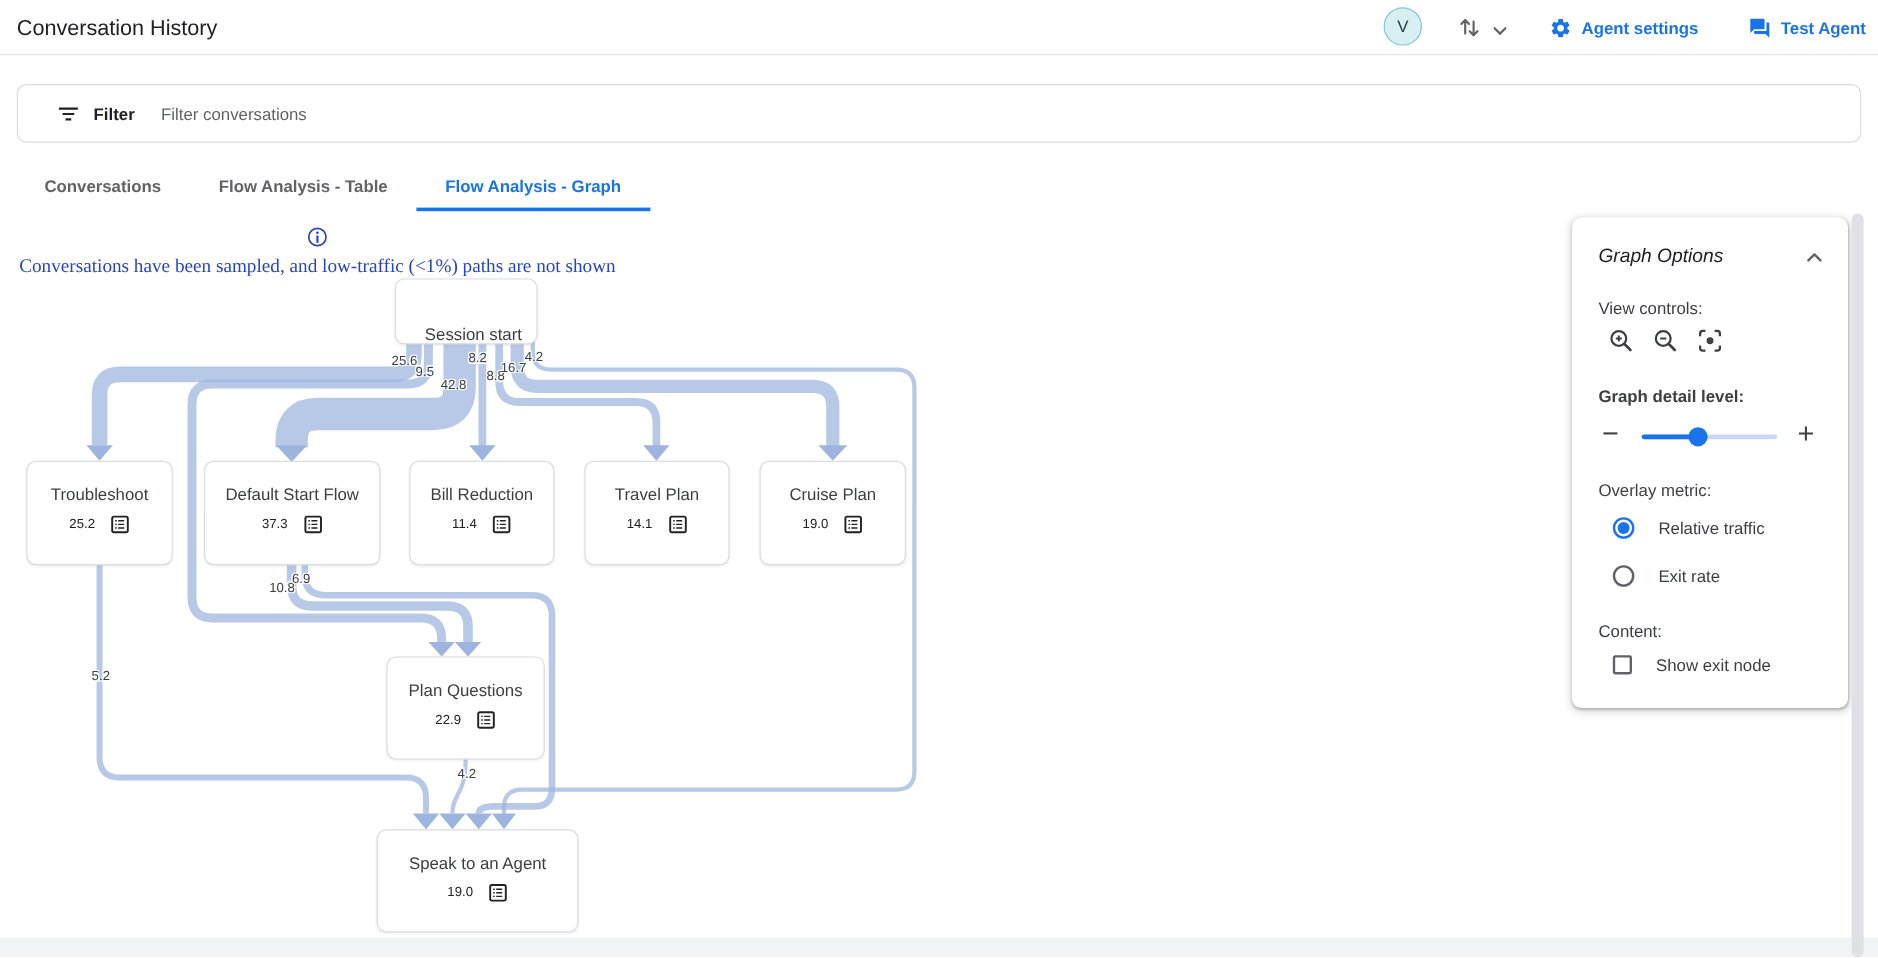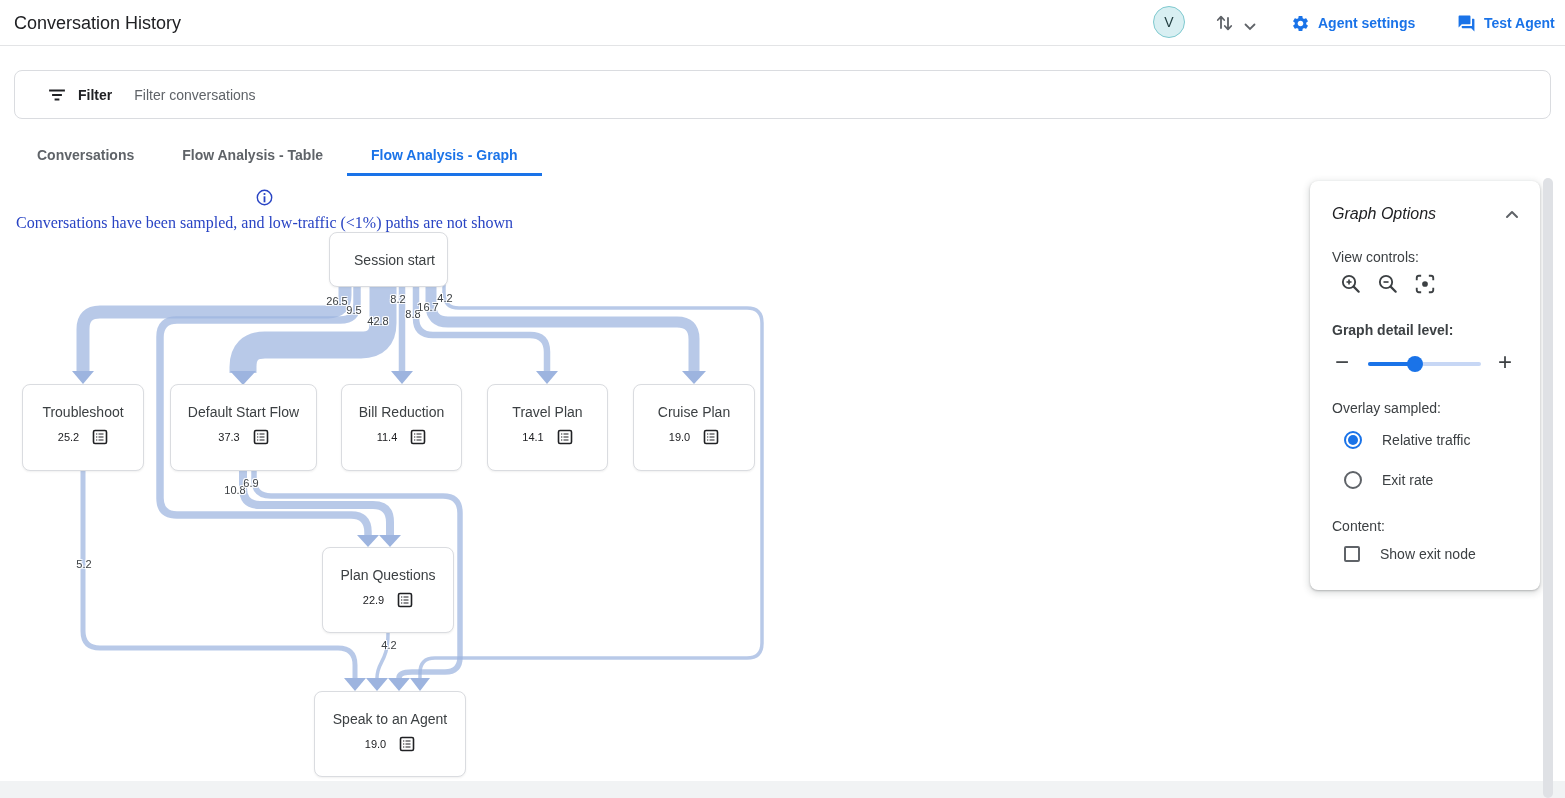--- a/index.html
+++ b/index.html
@@ -33,21 +33,21 @@
   .tab.active { color:#1a73e8; border-bottom:3px solid #1a73e8; border-radius:0; }
   
   .notice { position:absolute; left:16px; top:189px; display:flex; align-items:center; gap:8px;flex-direction:column; }
   .notice-text { font-family:"Liberation Serif", serif; font-size:16px; color:#2944c4; }
   
   .graph-svg { position:absolute; left:0; top:225px; }
   .flow-node { position:absolute; background:#fff; border:1px solid #dadce0; border-radius:8px;
     box-shadow:0 1px 2px rgba(60,64,67,.08); text-align:center; cursor:pointer; z-index:3; }
   .flow-node .nt { font-size:14px; color:#3c4043; margin-top:19px; }
   .flow-node.session .nt { margin-top:0; }
-  .flow-node.session { display:flex; align-items:center; justify-content:center;padding-left:12px; }
+  .flow-node.session { display:flex; align-items:flex-end; justify-content:center;padding-left:12px; }
   .flow-node .nv { margin-top:9px; display:flex; align-items:center; justify-content:center; gap:13px; }
   .flow-node .nv span { font-size:11px; color:#202124; }
   .edge-label { position:absolute; transform:translate(-50%,-50%); font-size:11px; color:#3c4043; z-index:4;
     text-shadow:-1px -1px 0 #fff,1px -1px 0 #fff,-1px 1px 0 #fff,1px 1px 0 #fff,0 0 2px #fff; }
   
   .panel { position:absolute; left:1310px; top:181px; width:230px; height:409px; background:#fff;
     border-radius:8px; box-shadow:0 1px 2px rgba(60,64,67,.3), 0 2px 6px 2px rgba(60,64,67,.15); z-index:5; }
   .panel-title { position:absolute; left:22px; top:24px; font-size:16px; color:#202124;font-style:italic; }
   .panel-collapse { position:absolute; left:193px; top:25px; width:18px; height:18px; cursor:pointer; }
   .p-label { position:absolute; left:22px; font-size:14px; color:#3c4043; }
@@ -230,33 +230,33 @@
     <div class="nv">
         <span>22.9</span>
       <svg width="16" height="16" viewBox="0 0 16 16">
           <rect x="1.5" y="1.5" width="13" height="13" rx="1.5" fill="none" stroke="#202124" stroke-width="1.6"></rect>
           <path d="M6.5 5 H11.5 M6.5 8 H11.5 M6.5 11 H11.5" stroke="#202124" stroke-width="1.2"></path>
           <path d="M4 5 h1.3 M4 8 h1.3 M4 11 h1.3" stroke="#202124" stroke-width="1.2"></path>
         </svg>
     </div>
   </div>
 
-  <div class="flow-node" style="left:314px; top:691px; width:152px; height:86px;">
+  <div class="flow-node" style="left:314px; top:691px; width:168px; height:86px;">
     <div class="nt">Speak to an Agent</div>
     <div class="nv">
         <span>19.0</span>
       <svg width="16" height="16" viewBox="0 0 16 16">
           <rect x="1.5" y="1.5" width="13" height="13" rx="1.5" fill="none" stroke="#202124" stroke-width="1.6"></rect>
           <path d="M6.5 5 H11.5 M6.5 8 H11.5 M6.5 11 H11.5" stroke="#202124" stroke-width="1.2"></path>
           <path d="M4 5 h1.3 M4 8 h1.3 M4 11 h1.3" stroke="#202124" stroke-width="1.2"></path>
         </svg>
     </div>
   </div>
 
-  <span class="edge-label" style="left:337px; top:301px;">26.5</span>
+  <span class="edge-label" style="left:337px; top:301px;">25.6</span>
   <span class="edge-label" style="left:354px; top:310px;">9.5</span>
   <span class="edge-label" style="left:378px; top:321px;">42.8</span>
   <span class="edge-label" style="left:398px; top:299px;">8.2</span>
   <span class="edge-label" style="left:413px; top:314px;">8.8</span>
   <span class="edge-label" style="left:428px; top:307px;">16.7</span>
   <span class="edge-label" style="left:445px; top:298px;">4.2</span>
   <span class="edge-label" style="left:235px; top:490px;">10.8</span>
   <span class="edge-label" style="left:251px; top:483px;">6.9</span>
   <span class="edge-label" style="left:84px; top:564px;">5.2</span>
   <span class="edge-label" style="left:389px; top:645px;">4.2</span>
@@ -294,21 +294,21 @@
     </div>
 
     <div class="p-label" style="top:141px;font-weight:bold;">Graph detail level:</div>
     <span class="slider-minus">−</span>
     <div class="slider">
       <div class="fill" style="width:47px;"></div>
       <div class="thumb" style="left:39px;"></div>
     </div>
     <span class="slider-plus">+</span>
 
-    <div class="p-label" style="top:219px;">Overlay sampled:</div>
+    <div class="p-label" style="top:219px;">Overlay metric:</div>
     <div class="radio-row" style="top:250px;">
       <div class="radio sel"></div>
       <span class="opt-label">Relative traffic</span>
     </div>
     <div class="radio-row" style="top:290px;">
       <div class="radio"></div>
       <span class="opt-label">Exit rate</span>
     </div>
 
     <div class="p-label" style="top:337px;">Content:</div>

